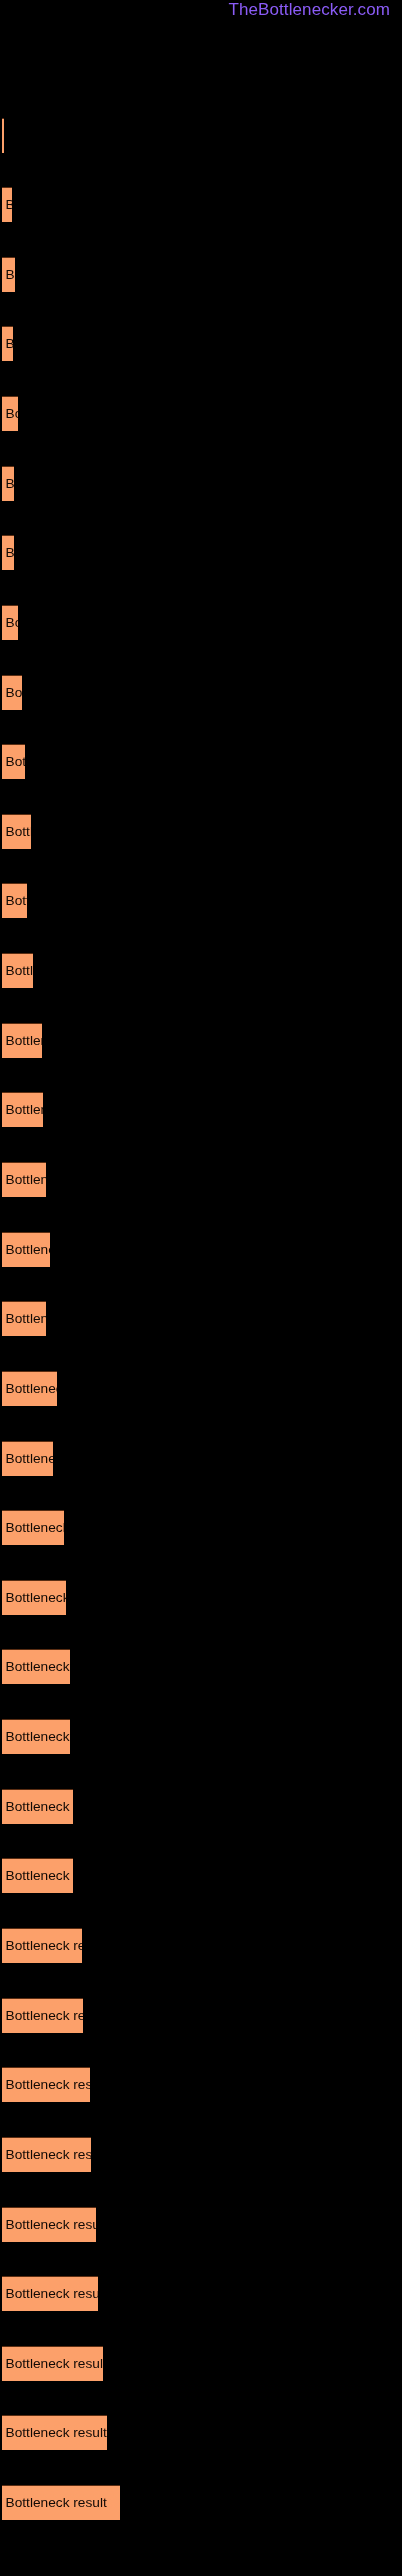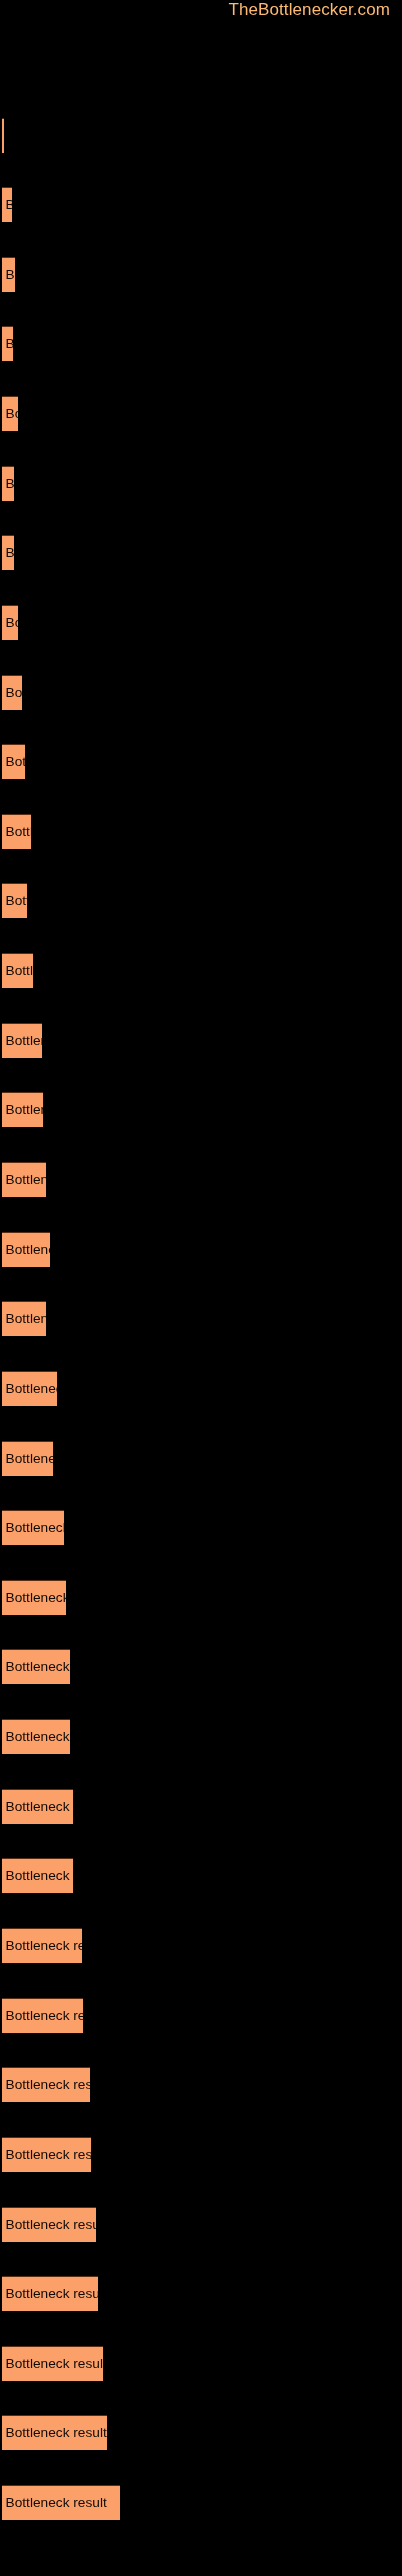--- a/index.html
+++ b/index.html
@@ -24,21 +24,21 @@
     background: #000000;
   }
 
   #watermark {
     position: absolute;
     right: 13px;
     top: 0.8px;
     font-family: "Liberation Sans", sans-serif;
     font-size: 17px;
     line-height: 17.7px;
-    color: #fdba74;
+    color: #8b5cf6;
     letter-spacing: 0.1px;
     white-space: nowrap;
     user-select: none;
   }
 
   #bars-layer {
     position: absolute;
     left: 0;
     top: 0;
     width: 403px;

